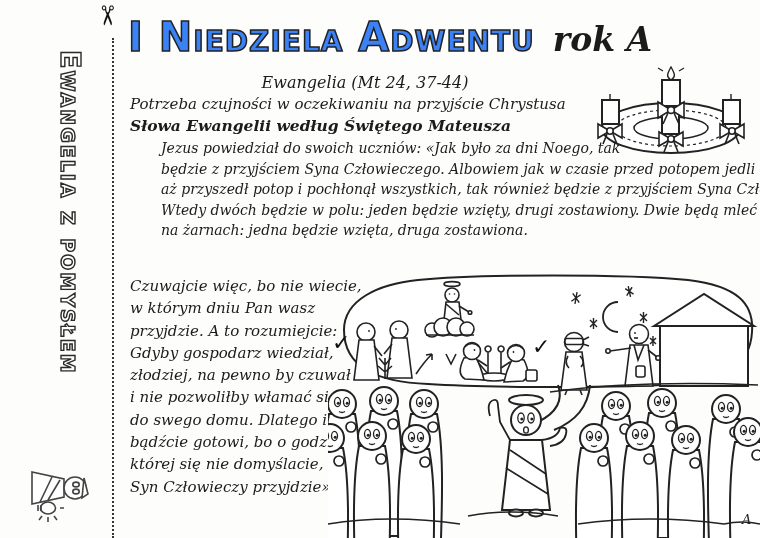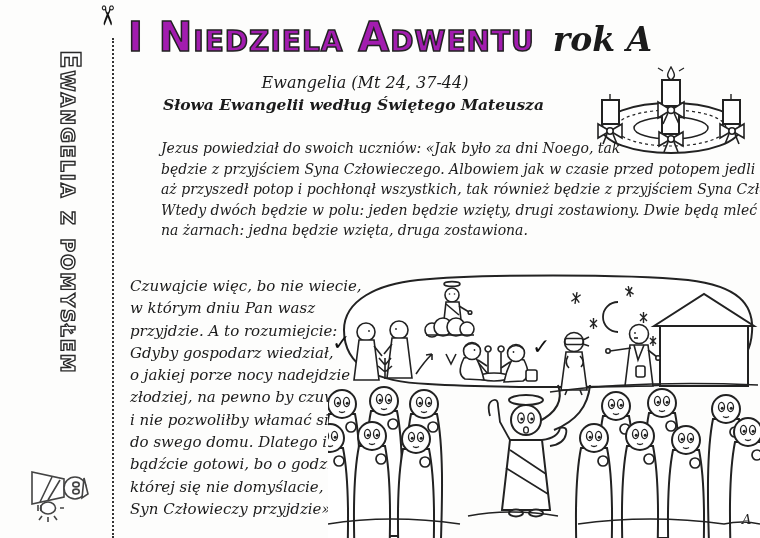--- a/index.html
+++ b/index.html
@@ -24,30 +24,30 @@
   .scissors { position:absolute; left:96px; top:0px; font-size:27px; color:#111;
               transform:rotate(90deg); }
 
   
   .main { position:absolute; left:128px; top:6px; width:628px; height:532px; }
 
   .title-row { display:flex; align-items:flex-end; gap:18px; height:60px; }
   .bubble-title {
     font-weight:800; font-size:40px; line-height:58px; letter-spacing:1px;
     font-variant:small-caps; white-space:nowrap;
-    color:#a21caf; -webkit-text-stroke:1.5px #222; text-shadow:0 0 1px #888;
+    color:#3b82f6; -webkit-text-stroke:1.5px #222; text-shadow:0 0 1px #888;
   }
   .year { font-family:"DejaVu Serif", serif; font-style:italic; font-weight:bold;
           font-size:33px; line-height:52px;text-align:right; }
 
   .hand  { font-family:"DejaVu Serif", serif; font-style:italic; }
   .hdr   { position:absolute; left:2px; top:66px; width:470px; }
   .hdr .ref   { font-size:16px; line-height:22px;text-align:center; }
   .hdr .summ  { font-size:15px; line-height:21px; }
-  .hdr .leadin{ font-size:15.5px; line-height:21px; font-weight:bold;margin-left:33px; }
+  .hdr .leadin{ font-size:15.5px; line-height:21px; font-weight:bold; }
 
   .para1 { position:absolute; left:2px; top:132px; width:626px;
            font-size:14px; line-height:20.5px;margin-left:31px; }
   .para1 .ln { white-space:nowrap; }
 
   .para2 { position:absolute; left:2px; top:269px; width:220px;
            font-size:15px; line-height:22.3px; }
   .para2 .ln { white-space:nowrap; }
 
   .wreath { position:absolute; right:0px; top:60px; }
@@ -81,20 +81,21 @@
 
   <div class="main">
 
     <div class="title-row">
       <div class="bubble-title">I Niedziela Adwentu</div>
       <div class="year hand">rok A</div>
     </div>
 
     <div class="hdr">
       <div class="ref hand">Ewangelia (Mt 24, 37-44)</div>
+      <div class="summ hand">Potrzeba czujności w oczekiwaniu na przyjście Chrystusa</div>
       <div class="leadin hand">Słowa Ewangelii według Świętego Mateusza</div>
     </div>
 
     <svg class="wreath" width="170" height="100" viewBox="0 0 170 100">
       <g stroke="#222" fill="#fff" stroke-width="2">
         <ellipse cx="85" cy="62" rx="69" ry="25"></ellipse>
         <ellipse cx="85" cy="62" rx="55" ry="18" fill="none" stroke-width="1.2" stroke-dasharray="3 3"></ellipse>
         <ellipse cx="85" cy="62" rx="37" ry="11" stroke-width="1.5"></ellipse>
 
         <path d="M 85 1 C 81 8 80 11 85 14 C 90 11 89 8 85 1 Z" stroke-width="1.4"></path>
@@ -138,21 +139,20 @@
       <div class="ln">aż przyszedł potop i pochłonął wszystkich, tak również będzie z przyjściem Syna Człowieczego.</div>
       <div class="ln">Wtedy dwóch będzie w polu: jeden będzie wzięty, drugi zostawiony. Dwie będą mleć</div>
       <div class="ln">na żarnach: jedna będzie wzięta, druga zostawiona.</div>
     </div>
 
     <div class="para2 hand">
       <div class="ln">Czuwajcie więc, bo nie wiecie,</div>
       <div class="ln">w którym dniu Pan wasz</div>
       <div class="ln">przyjdzie. A to rozumiejcie:</div>
       <div class="ln">Gdyby gospodarz wiedział,</div>
-      <div class="ln">o jakiej porze nocy nadejdzie</div>
       <div class="ln">złodziej, na pewno by czuwał</div>
       <div class="ln">i nie pozwoliłby włamać się</div>
       <div class="ln">do swego domu. Dlatego i wy</div>
       <div class="ln">bądźcie gotowi, bo o godzinie,</div>
       <div class="ln">której się nie domyślacie,</div>
       <div class="ln">Syn Człowieczy przyjdzie».</div>
     </div>
 
     <svg class="scene" width="432" height="266" viewBox="0 0 432 266">
       <defs>

